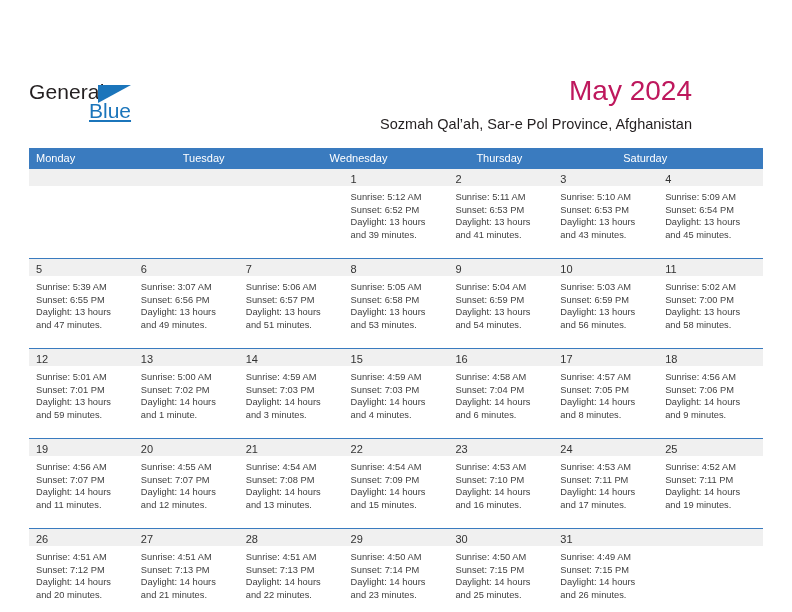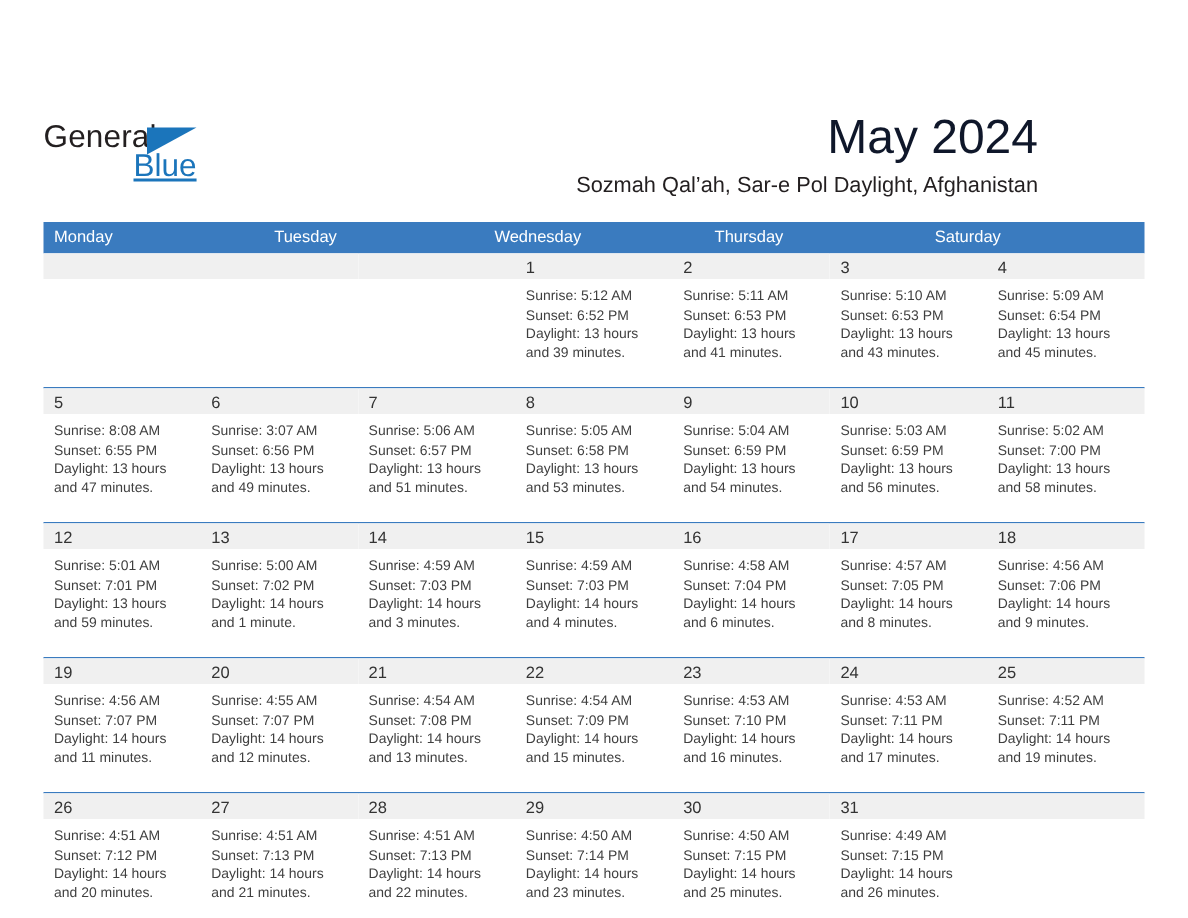--- a/index.html
+++ b/index.html
@@ -65,22 +65,22 @@
     text-decoration: underline;
   }
 
   .title-block {
     position: absolute;
     right: 0;
     top: 0;
     text-align: right;
   }
   .cal-title {
-    font-size: 32px;
-    color: #0f172a;
+    font-size: 28px;
+    color: #be185d;
     line-height: 34px;
     white-space: nowrap;
   }
   .cal-subtitle {
     font-size: 14.5px;
     color: #231f20;
     line-height: 20px;
     margin-top: 6px;
     white-space: nowrap;
   }
@@ -154,21 +154,21 @@
   <div class="header">
 
     <div class="logo">
       <span class="logo-general">General</span>
       <span class="logo-triangle"></span>
       <span class="logo-blue">Blue</span>
     </div>
 
     <div class="title-block">
       <div class="cal-title">May 2024</div>
-      <div class="cal-subtitle">Sozmah Qal’ah, Sar-e Pol Daylight, Afghanistan</div>
+      <div class="cal-subtitle">Sozmah Qal’ah, Sar-e Pol Province, Afghanistan</div>
     </div>
 
   </div>
 
   <div class="calendar">
     <div class="dow-row" id="dow-row">
         <div class="dow">Monday</div>
         <div class="dow">Tuesday</div>
         <div class="dow">Wednesday</div>
         <div class="dow">Thursday</div>
@@ -222,21 +222,21 @@
               <div class="cell-line">Sunset: 6:54 PM</div>
               <div class="cell-line">Daylight: 13 hours</div>
               <div class="cell-line">and 45 minutes.</div>
             </div>
           </div>
         </div>
         <div class="week">
           <div class="cell">
             <div class="daynum-strip"><span class="daynum">5</span></div>
             <div class="cell-body">
-              <div class="cell-line">Sunrise: 8:08 AM</div>
+              <div class="cell-line">Sunrise: 5:39 AM</div>
               <div class="cell-line">Sunset: 6:55 PM</div>
               <div class="cell-line">Daylight: 13 hours</div>
               <div class="cell-line">and 47 minutes.</div>
             </div>
           </div>
           <div class="cell">
             <div class="daynum-strip"><span class="daynum">6</span></div>
             <div class="cell-body">
               <div class="cell-line">Sunrise: 3:07 AM</div>
               <div class="cell-line">Sunset: 6:56 PM</div>

